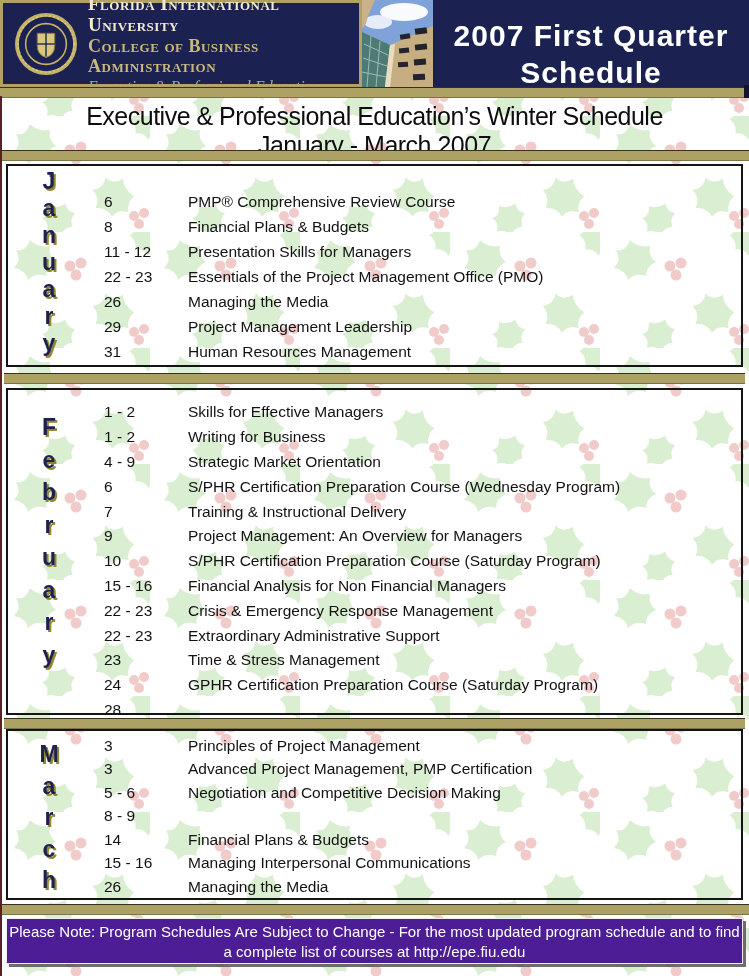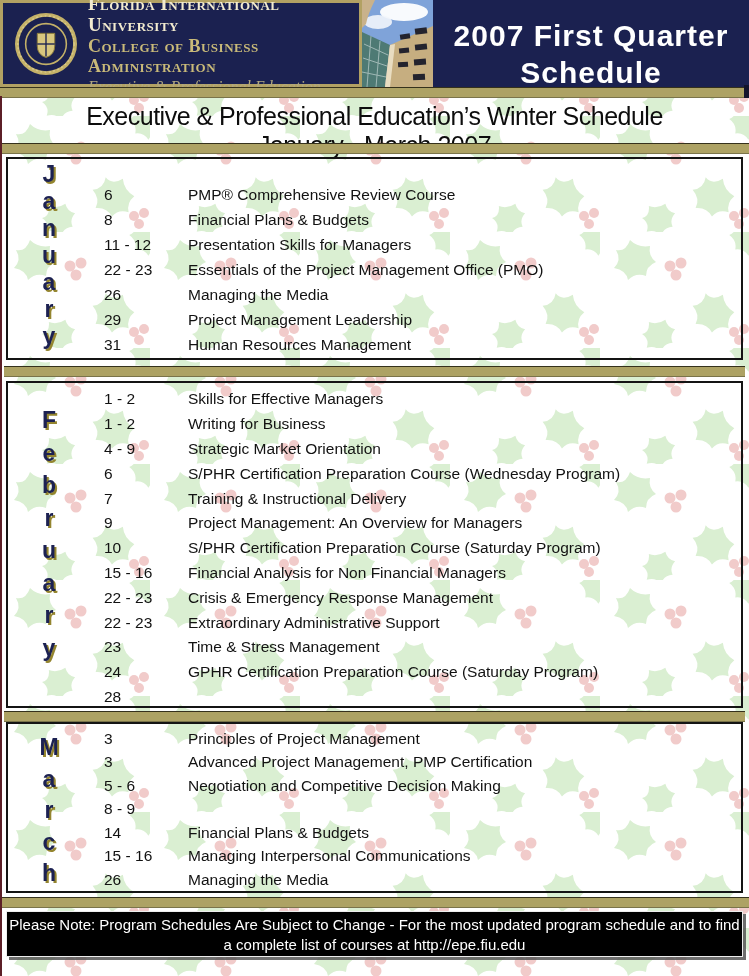--- a/index.html
+++ b/index.html
@@ -29,48 +29,48 @@
             border-bottom:1px solid #7a744a;flex:none;}
   .bar-head{margin:0;}
   .bar-subtitle{margin:0;}
   .bar-jan-feb{margin:6px 4px 4px 4px;}
   .bar-feb-mar{margin:3px 4px 0 4px;}
   .bar-footer{margin:4px 0 3px 0;}
   .shadow-stub{position:absolute;right:0;top:85px;width:5px;height:13px;background:#14142c;z-index:3;}
   .edge-left{position:absolute;left:0;top:96px;bottom:0;width:2px;background:#5c1f27;z-index:3;}
 
   
-  .subtitle{flex:none;height:45px;text-align:center;color:#0d0d0d;padding-top:4px;box-sizing:border-box;}
+  .subtitle{flex:none;height:52px;text-align:center;color:#0d0d0d;padding-top:4px;box-sizing:border-box;}
   .sub1,.sub2{font-size:25px;line-height:29px;letter-spacing:-0.5px;}
 
   
   .month{position:relative;margin:3px 6px 0 6px;border:2px solid #141414;
          box-sizing:border-box;flex:none;background:transparent;}
   .m-jan{height:203px;}
   .m-feb{height:327px;margin-top:0;}
   .m-mar{height:171px;margin-top:0;}
   .letters{position:absolute;left:24px;width:34px;display:flex;flex-direction:column;
            align-items:center;justify-content:space-between;font-weight:bold;font-size:23px;
            color:#1c2152;text-shadow:2px 2px 0 #94852f;}
   .m-jan .letters{top:2px;bottom:9px;}
   .m-feb .letters{top:24px;bottom:44px;}
   .m-mar .letters{top:10px;bottom:4px;}
   .rows{padding-left:96px;}
   .m-jan .rows{padding-top:23px;}
-  .m-feb .rows{padding-top:4px;}
+  .m-feb .rows{padding-top:10px;}
   .m-mar .rows{padding-top:3px;}
   .row{display:flex;align-items:center;font-size:15.5px;color:#121212;}
   .m-jan .row{height:25px;}
   .m-feb .row{height:24.8px;}
   .m-mar .row{height:23.5px;}
   .date{width:84px;flex:none;}
   .course{flex:1;white-space:nowrap;}
 
   
-  .note{flex:none;margin:0 6px;background:#000000;border:1px solid #ededed;
+  .note{flex:none;margin:0 6px;background:#4c1d95;border:1px solid #ededed;
         box-shadow:3px 3px 0 rgba(85,85,85,.85);color:#ffffff;text-align:center;
         font-size:15px;line-height:20px;padding-top:3px;height:46px;box-sizing:border-box;}
 </style>
 </head>
 <body>
 
 <div class="page">
 
   <svg class="holly-bg" aria-hidden="true">
     <defs>

